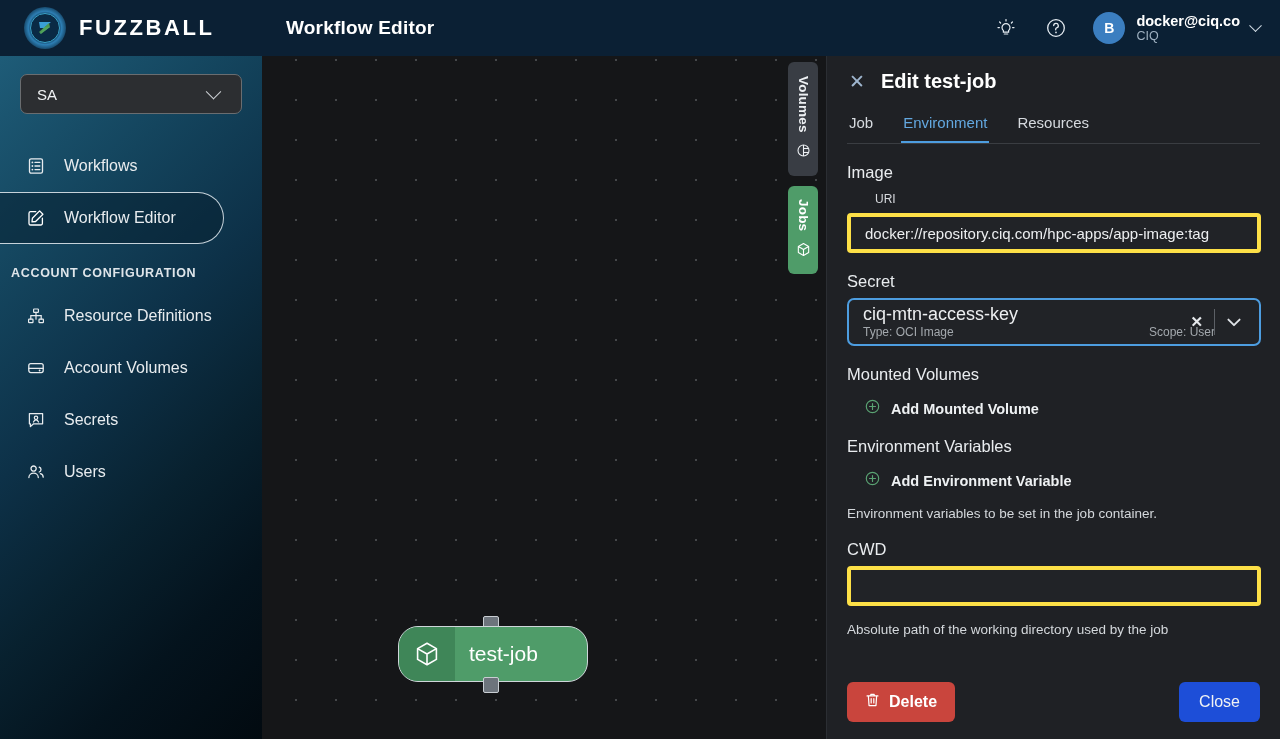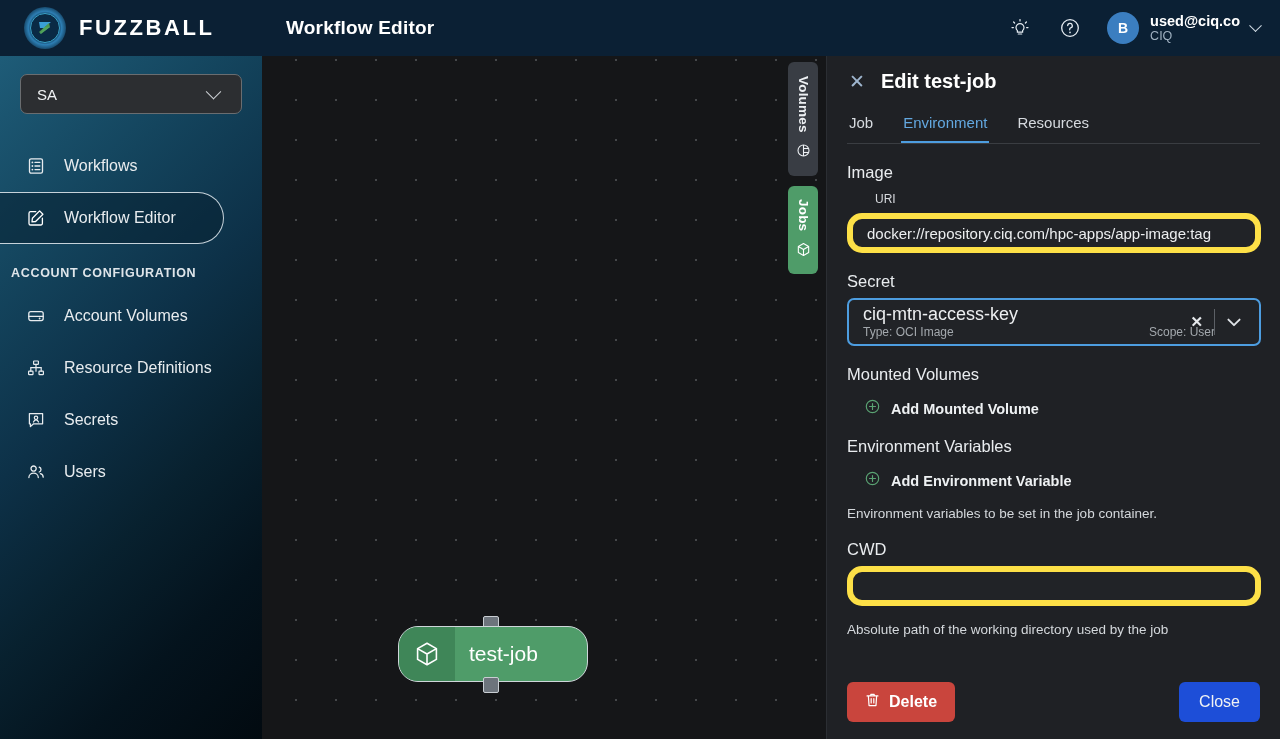--- a/index.html
+++ b/index.html
@@ -151,21 +151,21 @@
   .close-x { color: #9fb6cf; font-size: 19px; cursor: pointer; line-height: 1; padding: 2px 2px; }
   .panel-title { color: #ffffff; font-size: 20px; font-weight: bold; }
   .tabs { display: flex; gap: 26px; margin-top: 17px; border-bottom: 1px solid #3a3d42; }
   .tab { color: #d6dadf; font-size: 15px; padding: 4px 2px 10px 2px; cursor: pointer; }
   .tab.active { color: #63a8e0; border-bottom: 2.5px solid #4d9de0; }
 
   .sec-head { color: #e9ecef; font-size: 16.5px; margin-top: 19px; }
   .field-label { color: #d7dade; font-size: 12px; margin-top: 10px; margin-left: 28px; }
   .text-input {
     margin-top: 7px; width: 414px; height: 40px;
-    background: #212327; border: 6px solid #fde047; border-radius: 15px;
+    background: #212327; border: 4px solid #fde047; border-radius: 4px;
     color: #eceef0; font-size: 15px; font-family: "Liberation Sans", sans-serif;
     padding: 0 14px;
   }
   .text-input::placeholder { color: #8a8f95; }
 
   .select-box {
     position: relative; margin-top: 7px; width: 414px; height: 48px;
     background: #212327; border: 2px solid #4d9de0; border-radius: 7px;
     padding: 5px 14px 0 14px;
     cursor: pointer;
@@ -246,39 +246,39 @@
             <path d="M12.6 1.9l3.3 3.3L8.6 12.5l-3.6.4.4-3.6z"></path>
           </svg>
         </span>
         <span>Workflow Editor</span>
       </div>
 
       <div class="section-label">ACCOUNT CONFIGURATION</div>
 
       <div class="nav-item">
         <span class="nav-ico">
-          <svg width="18" height="18" viewBox="0 0 18 18" fill="none" stroke="#e8ecef" stroke-width="1.3" stroke-linecap="round">
-            <rect x="1.8" y="4.6" width="14.4" height="9" rx="2"></rect>
-            <line x1="1.8" y1="9.3" x2="16.2" y2="9.3"></line>
-            <circle cx="12.6" cy="11.5" r="0.9" fill="#e8ecef" stroke="none"></circle>
-          </svg>
-        </span>
-        <span>Account Volumes</span>
-      </div>
-
-      <div class="nav-item">
-        <span class="nav-ico">
           <svg width="18" height="18" viewBox="0 0 18 18" fill="none" stroke="#e8ecef" stroke-width="1.2" stroke-linecap="round">
             <rect x="6.6" y="2" width="4.8" height="3.4" rx="0.6"></rect>
             <rect x="1.6" y="12.2" width="4.4" height="3.4" rx="0.6"></rect>
             <rect x="12" y="12.2" width="4.4" height="3.4" rx="0.6"></rect>
             <path d="M9 5.4v3.3M3.8 12.2V8.7h10.4v3.5M9 8.7v3.5"></path>
           </svg>
         </span>
         <span>Resource Definitions</span>
+      </div>
+
+      <div class="nav-item">
+        <span class="nav-ico">
+          <svg width="18" height="18" viewBox="0 0 18 18" fill="none" stroke="#e8ecef" stroke-width="1.3" stroke-linecap="round">
+            <rect x="1.8" y="4.6" width="14.4" height="9" rx="2"></rect>
+            <line x1="1.8" y1="9.3" x2="16.2" y2="9.3"></line>
+            <circle cx="12.6" cy="11.5" r="0.9" fill="#e8ecef" stroke="none"></circle>
+          </svg>
+        </span>
+        <span>Account Volumes</span>
       </div>
 
       <div class="nav-item">
         <span class="nav-ico">
           <svg width="18" height="18" viewBox="0 0 18 18" fill="none" stroke="#e8ecef" stroke-width="1.25" stroke-linecap="round" stroke-linejoin="round">
             <path d="M2.4 2.6h13.2v10.2H6.6L3.4 15.6v-2.8H2.4z"></path>
             <circle cx="9" cy="6.8" r="1.7"></circle>
             <path d="M6.5 11c.5-1.5 1.4-2.2 2.5-2.2s2 .7 2.5 2.2"></path>
           </svg>
         </span>
@@ -319,21 +319,21 @@
         <div class="icon-btn">
           <svg width="22" height="22" viewBox="0 0 22 22" fill="none" stroke="#e6ecf2" stroke-width="1.3">
             <circle cx="11" cy="11" r="8.3"></circle>
             <path d="M8.7 8.6a2.3 2.3 0 1 1 2.9 2.3c-.6.2-.9.7-.9 1.4v.5" stroke-linecap="round"></path>
             <circle cx="11" cy="15.4" r="0.85" fill="#e6ecf2" stroke="none"></circle>
           </svg>
         </div>
         <div class="user-block">
           <div class="avatar">B</div>
           <div>
-            <div class="user-name">used@ciq.co</div>
+            <div class="user-name">docker@ciq.co</div>
             <div class="user-org">CIQ</div>
           </div>
           <span class="chev" style="width:9px;height:9px;border-color:#cfd9e2;"></span>
         </div>
       </div>
     </header>
 
     <div class="canvas">
 
       <div class="side-tabs">

